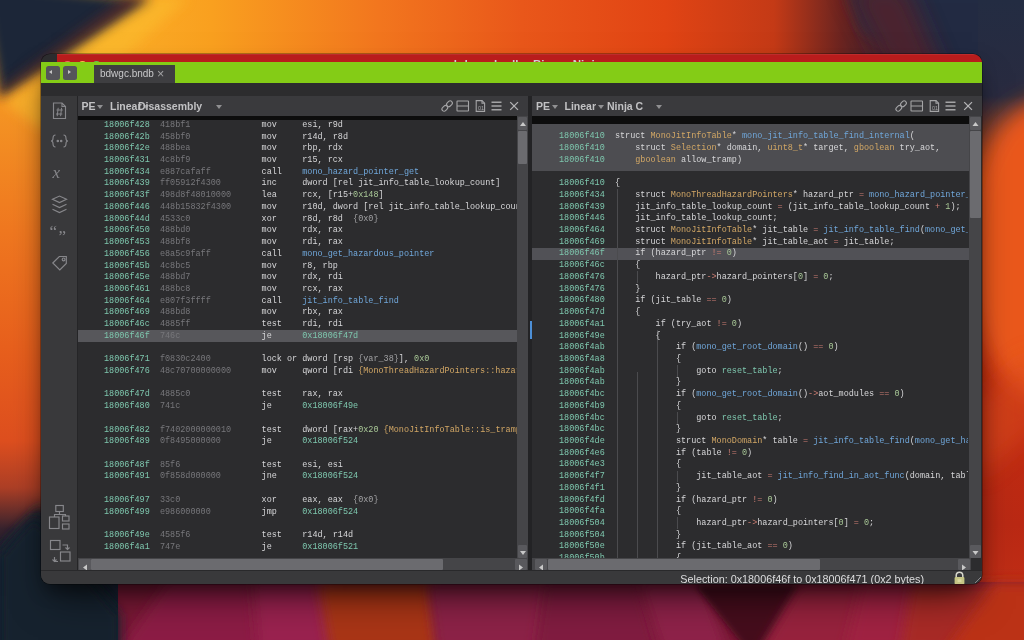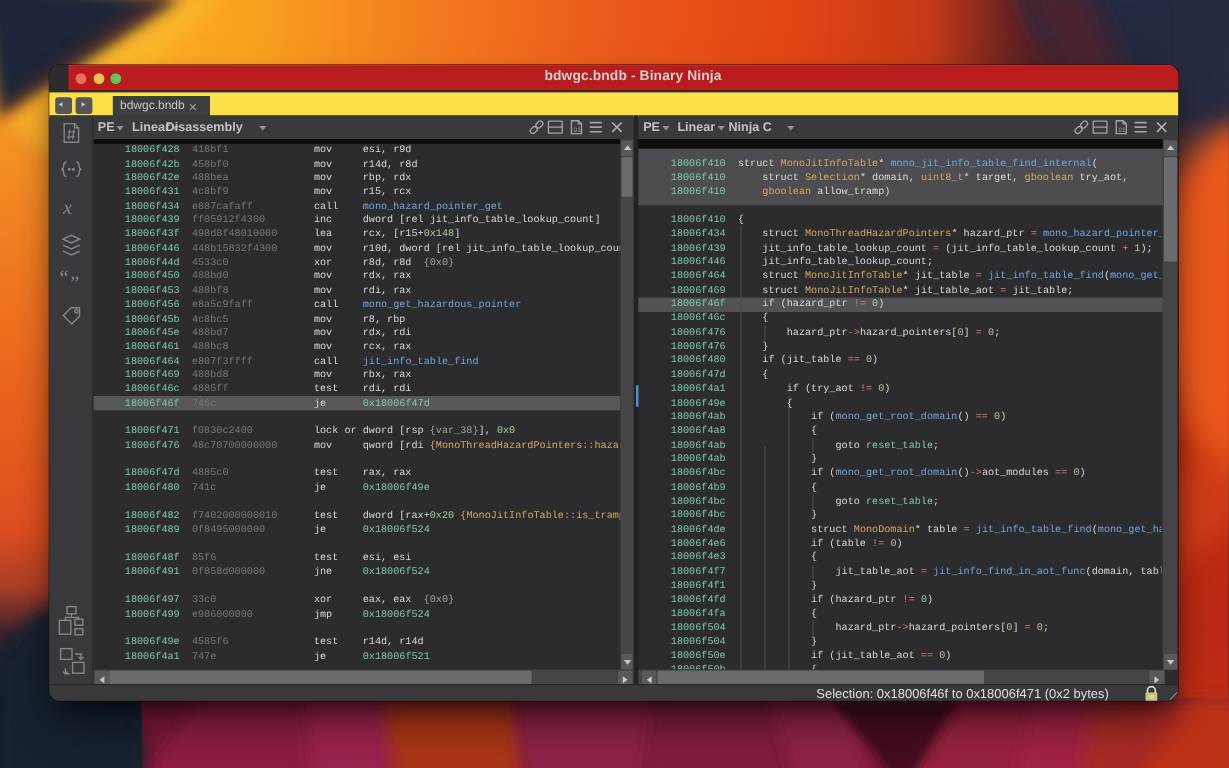--- a/index.html
+++ b/index.html
@@ -3,21 +3,21 @@
 html,body{margin:0;padding:0;width:1024px;height:640px;overflow:hidden;background:#1b2438}
 *{box-sizing:border-box}
 #bg{position:absolute;left:0;top:0}
 #win{position:absolute;left:41px;top:54px;width:941px;height:530px;border-radius:9px;
  background:#2c2c2e;box-shadow:0 22px 36px -10px rgba(0,0,0,.55),0 10px 18px -4px rgba(0,0,0,.42),0 0 0 0.5px rgba(0,0,0,.55);overflow:hidden;
  font-family:"Liberation Sans",sans-serif}
 .abs{position:absolute}
 #titlebar{left:16px;top:0;width:100%;height:21px;background:#b91c1c;box-shadow:inset 0 1px 0 rgba(255,255,255,.07)}
 #title{width:100%;text-align:center;line-height:21px;font-size:11.5px;font-weight:bold;color:#cfcfd1;letter-spacing:0.1px}
 .tl{position:absolute;top:7px;width:9px;height:9px;border-radius:50%}
-#tabbar{left:0;top:23px;width:100%;height:21px;background:#fde047}
+#tabbar{left:0;top:8px;width:100%;height:21px;background:#84cc16}
 .navbtn{position:absolute;top:3.5px;width:13.5px;height:14.5px;background:#55555a;border-radius:2.5px}
 .navtri{position:absolute;top:4.6px;width:0;height:0;border:2.6px solid transparent}
 #tab{position:absolute;left:53px;top:3px;width:81px;height:18px;background:#3e3e41;color:#c8c8ca;font-size:11px}
 #tab span{position:absolute;left:6px;top:3.2px;font-size:10px}
 #tab .x{position:absolute;left:63px;top:1.6px;color:#a2a2a4;font-size:12.5px}
 #side{left:0;top:42px;width:37px;height:474px;background:#39393b;border-right:1px solid #252527}
 .phdr{top:42px;height:20px;background:#3a3a3d;font-size:10.5px;color:#c2c2c4}
 .phdr b{font-weight:bold;position:absolute;top:3.5px}
 .dtri{position:absolute;top:9px;width:0;height:0;border:3px solid transparent;border-top:4px solid #909092;border-bottom:none}
 .hicons{position:absolute;top:0px;right:7px}

